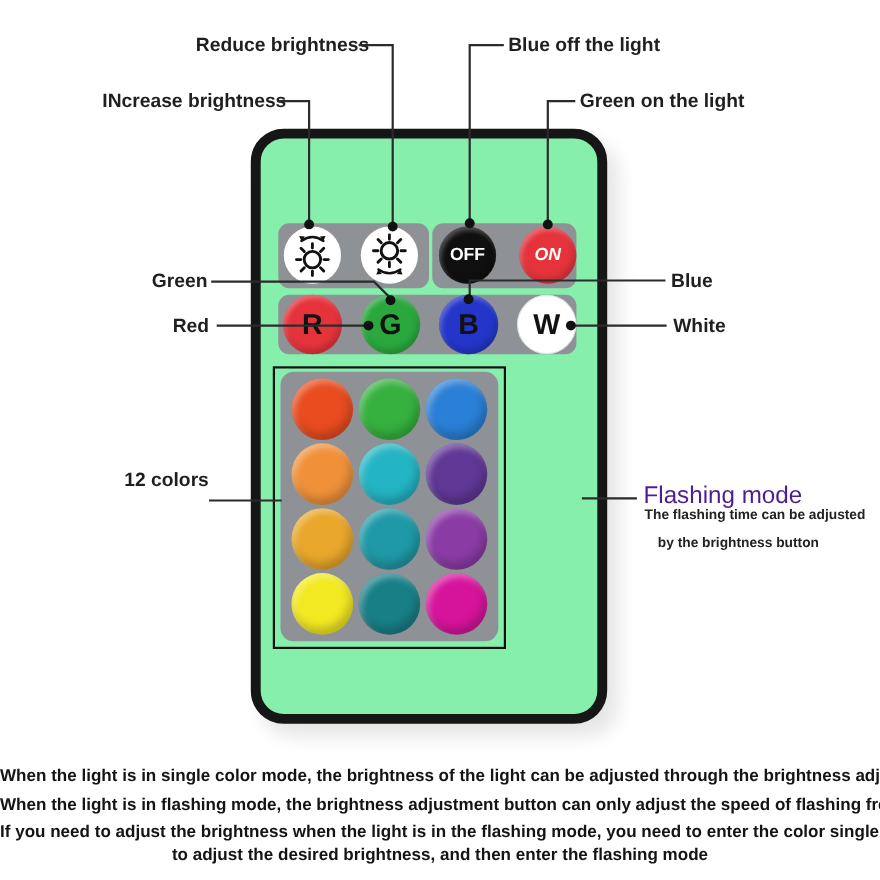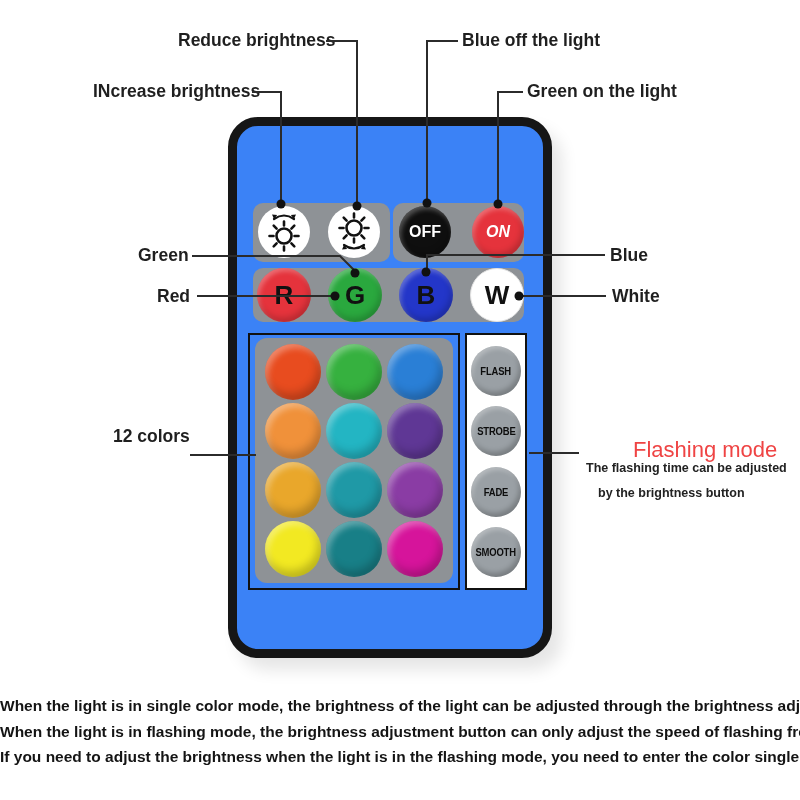--- a/index.html
+++ b/index.html
@@ -10,28 +10,28 @@
   .callout { position:absolute; color:#1f1f1f; font-size:17.5px; font-weight:600; white-space:nowrap; }
   .lbl-reduce   { left:178px; top:30px; }
   .lbl-turnoff  { left:462px; top:30px; }
   .lbl-increase { left:93px;  top:81px; }
   .lbl-turnon   { left:527px; top:81px; }
   .lbl-green    { left:138px; top:245px; }
   .lbl-red      { left:157px; top:286px; }
   .lbl-blue     { left:610px; top:245px; }
   .lbl-white    { left:612px; top:286px; }
   .lbl-12colors { left:113px; top:426px; }
-  .lbl-flashing { left:585px; top:437px; font-size:22px; font-weight:500; color:#ef4444;margin-left:48px; }
+  .lbl-flashing { left:585px; top:437px; font-size:22px; font-weight:500; color:#4c1d95; }
   .note { position:absolute; left:586px; color:#222; font-size:12.5px; font-weight:700; white-space:nowrap; }
   .note-1 { top:441px;margin-top:20px; }
   .note-2 { top:486px;padding-left:12px; }
 
   
   .remote { position:absolute; left:228px; top:117px; width:324px; height:541px;
-            background:#3b82f6; border:9px solid #161616; border-radius:30px;
+            background:#86efac; border:9px solid #161616; border-radius:30px;
             box-shadow:10px 12px 16px rgba(0,0,0,0.10); }
   .remote * { position:absolute; }
 
   .panel { background:#8e9296; border-radius:10px; }
   .panel-bright { left:16px;  top:77px;  width:137px; height:59px; }
   .panel-power  { left:156px; top:77px;  width:131px; height:59px; }
   .panel-rgbw   { left:16px;  top:142px; width:271px; height:54px; }
 
   .btn { border-radius:50%; display:flex; align-items:center; justify-content:center;
          box-shadow: inset -2px -4px 6px rgba(0,0,0,0.20), inset 2px 3px 5px rgba(255,255,255,0.30); }
@@ -143,34 +143,20 @@
       <div class="color-btn" style="background: rgb(35, 181, 195);"></div>
       <div class="color-btn" style="background: rgb(95, 55, 149);"></div>
       <div class="color-btn" style="background: rgb(233, 167, 43);"></div>
       <div class="color-btn" style="background: rgb(31, 153, 166);"></div>
       <div class="color-btn" style="background: rgb(138, 60, 164);"></div>
       <div class="color-btn" style="background: rgb(242, 233, 34);"></div>
       <div class="color-btn" style="background: rgb(24, 127, 135);"></div>
       <div class="color-btn" style="background: rgb(214, 20, 155);"></div>
     </div>
 
-    <div class="mode-frame">
-      <div class="mode-btn">
-          <span>FLASH</span>
-        </div>
-      <div class="mode-btn">
-          <span>STROBE</span>
-        </div>
-      <div class="mode-btn">
-          <span>FADE</span>
-        </div>
-      <div class="mode-btn">
-          <span>SMOOTH</span>
-        </div>
-    </div>
   </div>
 
   <svg class="overlay">
     <g fill="none" stroke="#2b2b2b" stroke-width="2">
       <path d="M252 92 H281 V201"></path>
       <path d="M326 41 H357 V203"></path>
       <path d="M458 41 H427 V200"></path>
       <path d="M523 92 H498 V201"></path>
       <path d="M192 256 H340 L355 271"></path>
       <path d="M605 255 H427 V269"></path>
@@ -187,13 +173,14 @@
       <circle cx="355" cy="273" r="4.5"></circle>
       <circle cx="426" cy="272" r="4.5"></circle>
       <circle cx="335" cy="296" r="4.5"></circle>
       <circle cx="519" cy="296" r="4.5"></circle>
     </g>
   </svg>
 
   <div class="footer-line fl-0">When the light is in single color mode, the brightness of the light can be adjusted through the brightness adjustment button</div>
   <div class="footer-line fl-1">When the light is in flashing mode, the brightness adjustment button can only adjust the speed of flashing frequency</div>
   <div class="footer-line fl-2">If you need to adjust the brightness when the light is in the flashing mode, you need to enter the color single mode</div>
+  <div class="footer-line fl-3">to adjust the desired brightness, and then enter the flashing mode</div>
 </div>
 
 </body></html>

